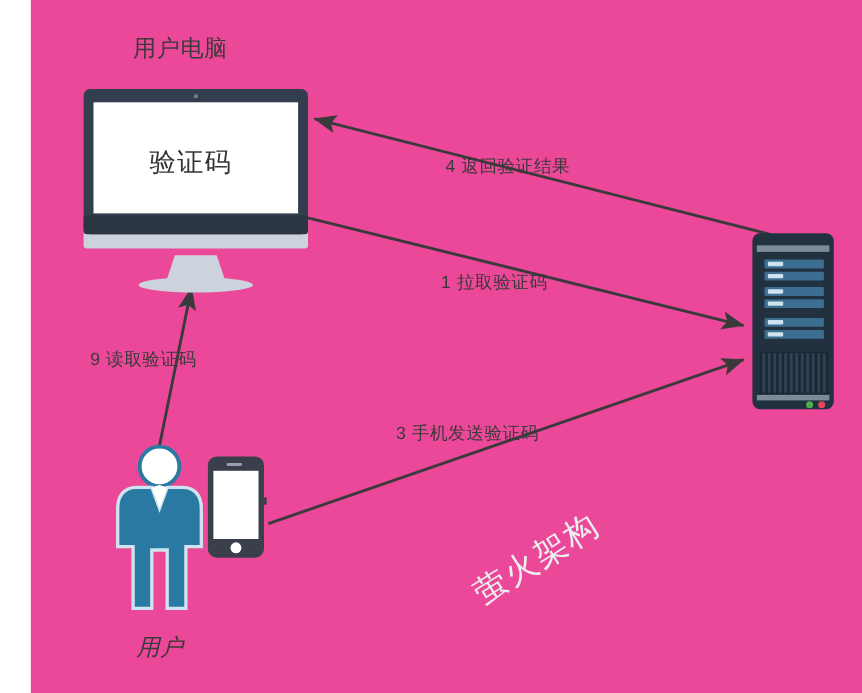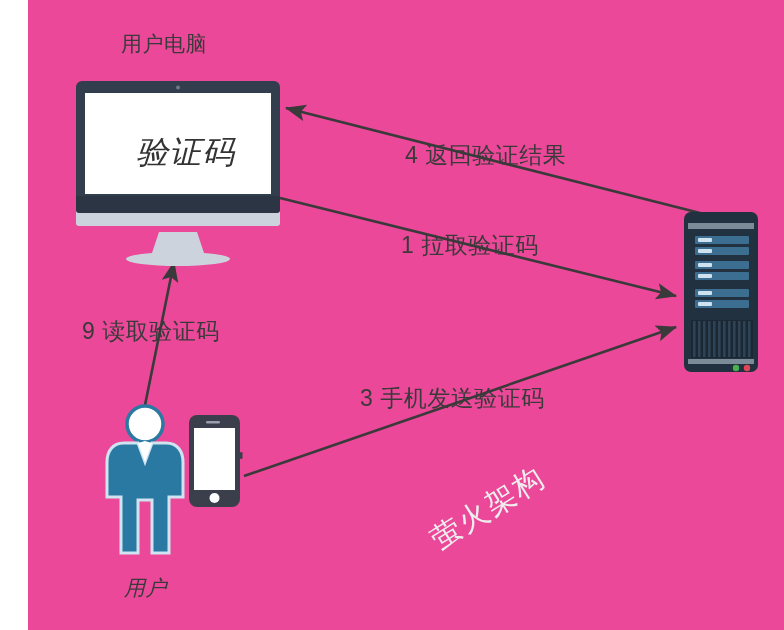--- a/index.html
+++ b/index.html
@@ -21,39 +21,38 @@
   #diagram-svg {
     position: absolute;
     top: 0;
     left: 0;
     width: 784px;
     height: 630px;
   }
   .label-text {
     position: absolute;
     color: #3a3a3a;
-    font-size: 23px;
+    font-size: 16px;
     line-height: 1.2;
     white-space: nowrap;
     letter-spacing: 0.5px;
   }
   .node-caption {
     position: absolute;
     color: #3a3a3a;
     font-size: 21px;
     white-space: nowrap;
     letter-spacing: 0.5px;
   }
   .screen-text {
     position: absolute;
     color: #333333;
-    font-size: 32px;
+    font-size: 24px;
     white-space: nowrap;
     letter-spacing: 1px;
-    font-style: italic;
   }
   .watermark {
     position: absolute;
     color: #eeeeee;
     font-size: 30px;
     white-space: nowrap;
     transform: rotate(-32deg);
     transform-origin: left top;
     user-select: none;
     letter-spacing: 2px;
@@ -173,19 +172,19 @@
 
   <div class="node-caption" style="left:93px; top:30px;">用户电脑</div>
 
   <div class="screen-text" style="left:108px; top:131px;">验证码</div>
 
 
   <div class="node-caption" style="left:96px; top:574px;font-style:italic;">用户</div>
 
   <div class="label-text" style="left:377px; top:142px;">4 返回验证结果</div>
 
-  <div class="label-text" style="left:373px; top:232px;text-align:center;">1 拉取验证码</div>
+  <div class="label-text" style="left:373px; top:248px;text-align:center;">1 拉取验证码</div>
 
   <div class="label-text" style="left:54px; top:318px;">9 读取验证码</div>
 
   <div class="label-text" style="left:332px; top:385px;">3 手机发送验证码</div>
 
 </div>
 
 </body></html>

